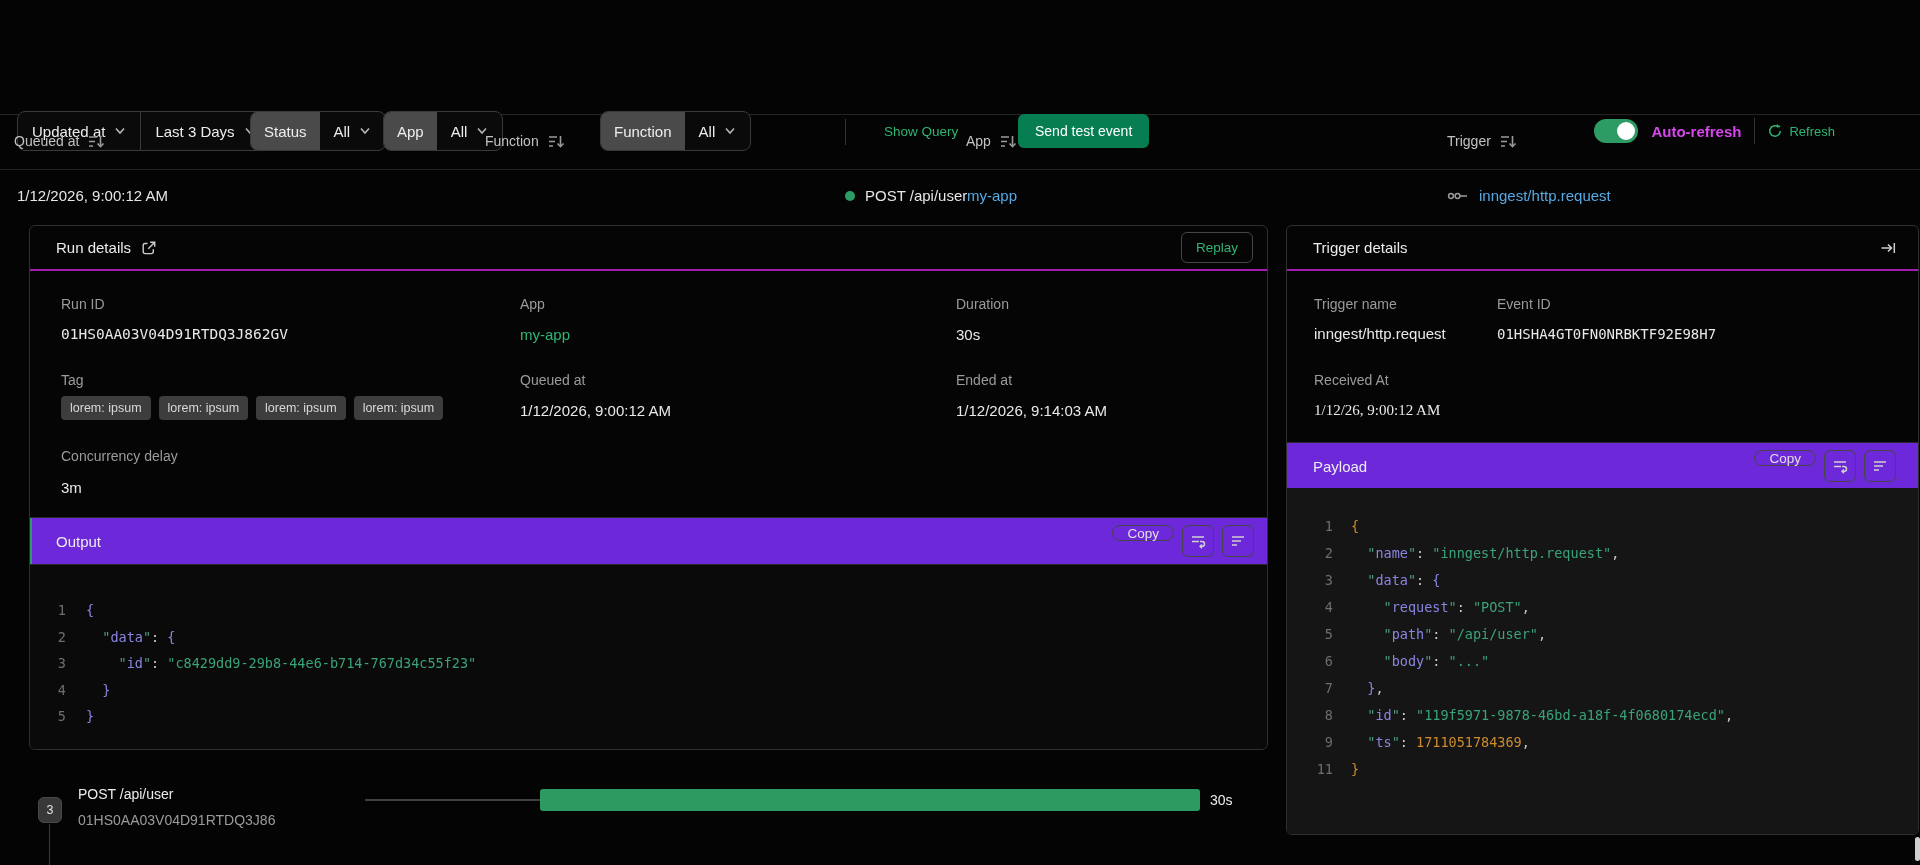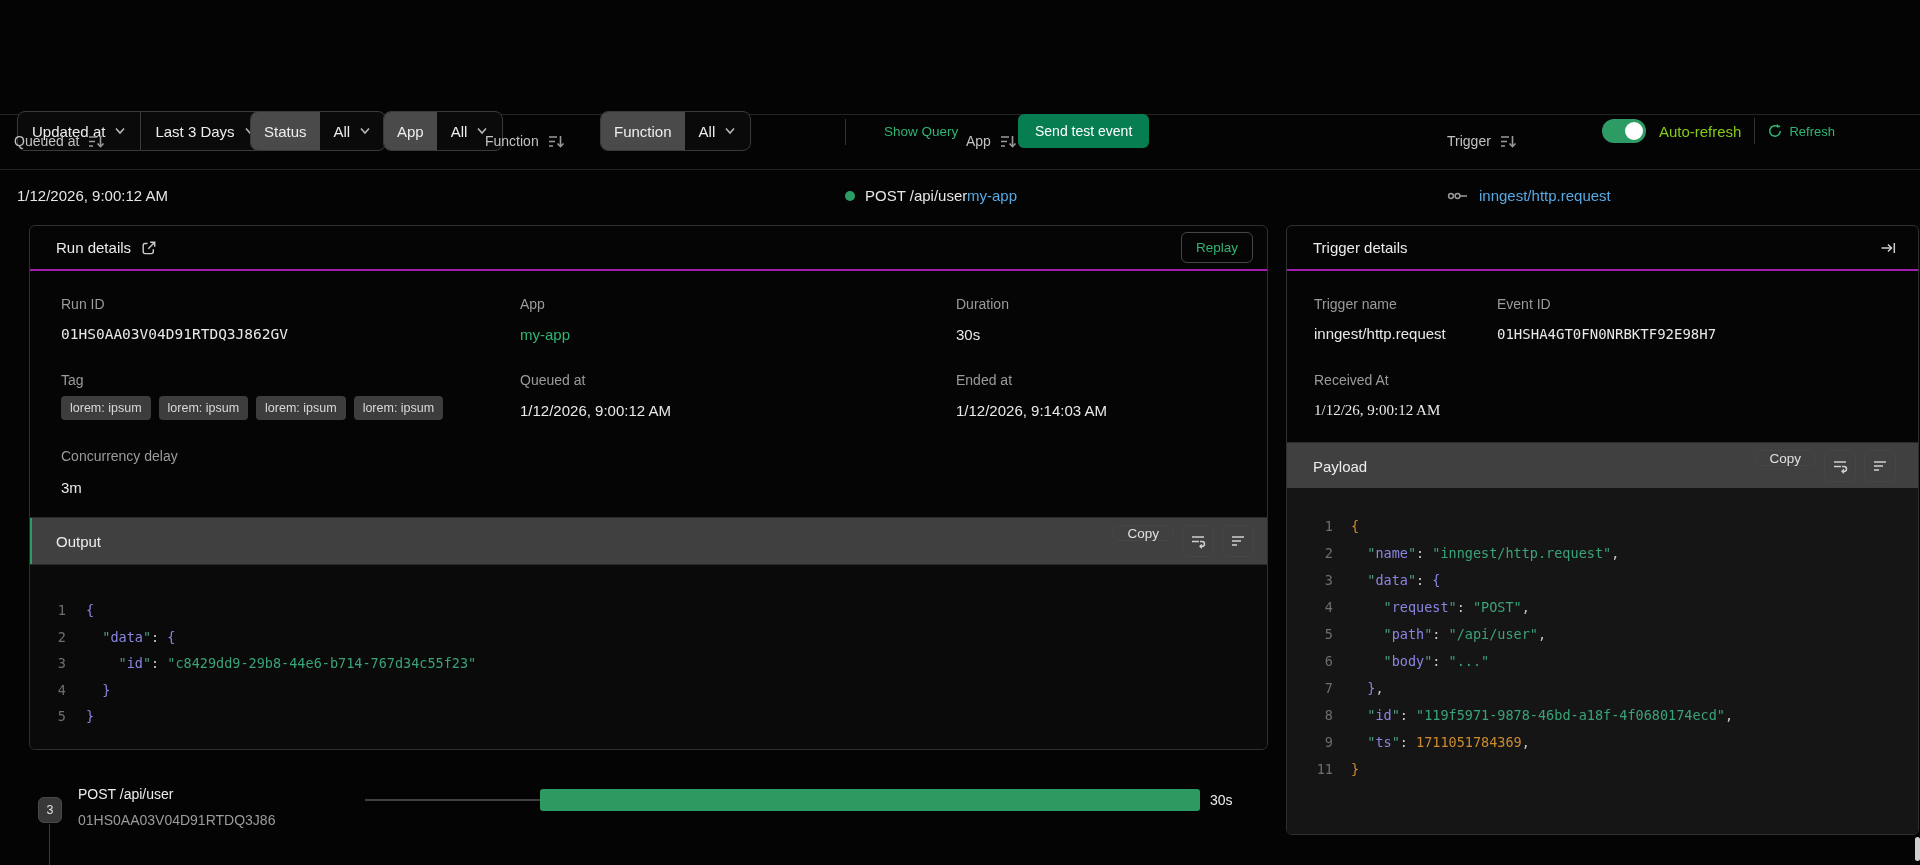--- a/index.html
+++ b/index.html
@@ -23,21 +23,21 @@
 
   .vdiv { position:absolute; top:72px; width:1px; height:26px; background:#333; }
 
   .link-green { position:absolute; color:#2fb573; font-size:13.5px; cursor:pointer; }
   .btn-send { position:absolute; left:1018px; top:67px; height:34px; padding:0 17px; display:flex; align-items:center;
               background:#077d52; color:#fff; font-size:14px; border-radius:6px; border:none; cursor:pointer; }
 
   .right-group { position:absolute; right:85px; top:64px; height:40px; display:flex; align-items:center; gap:13px; }
   .toggle { position:relative; width:44px; height:24px; border-radius:12px; background:#2d9c64; cursor:pointer; }
   .toggle .knob { position:absolute; right:3px; top:3px; width:18px; height:18px; border-radius:50%; background:#fff; }
-  .auto-refresh-label { font-size:15px; color:#84cc16; }
+  .auto-refresh-label { font-size:15px; color:#d946ef;font-weight:bold; }
   .rg-div { width:1px; height:26px; background:#333; }
   .refresh-btn { display:flex; align-items:center; gap:7px; color:#2fb573; font-size:13px; cursor:pointer; }
 
   
   .thead { position:absolute; left:0; top:115px; right:0; height:55px; border-bottom:1px solid #242424; }
   .col-header { position:absolute; top:18px; display:flex; align-items:center; gap:8px; font-size:14px; color:#c2c2c2; cursor:pointer; }
   .trow { position:absolute; left:0; top:170px; right:0; height:55px; cursor:pointer; }
   .cell { position:absolute; top:17px; display:flex; align-items:center; gap:10px; font-size:15px; }
   .dot { width:10px; height:10px; border-radius:50%; background:#2d9c64; }
   .blue { color:#55a9e4; }
@@ -52,21 +52,21 @@
                 border:1px solid #454545; border-radius:6px; background:transparent; color:#2fb573; font-size:13.5px; cursor:pointer; }
 
   .fld-label { position:absolute; font-size:14px; color:#9b9b9b; }
   .fld-value { position:absolute; font-size:15px; color:#e9e9e9; }
   .green-text { color:#2fb573; }
   .tag-list { position:absolute; display:flex; gap:8px; }
   .tag-chip { height:24px; display:flex; align-items:center; padding:0 9px; background:#3d3d3d; color:#d9d9d9;
               font-size:12.5px; border-radius:4px; }
 
   .code-head { position:absolute; left:0; right:0; height:48px; border-top:1px solid #2a2a2a; border-bottom:1px solid #2a2a2a;
-               display:flex; align-items:center; padding:0 13px 0 26px; background:#404040; }
+               display:flex; align-items:center; padding:0 13px 0 26px; background:#6d28d9; }
   .code-head .accent { position:absolute; left:0; top:0; bottom:0; width:2px; background:#2d9c64; }
   .code-head-title { font-size:15px; color:#ececec; }
   .code-btns { margin-left:auto; display:flex; gap:8px; }
   .btn-copy { height:16px; padding:0 14px; display:flex; align-items:center; border:1px solid #464646; border-radius:10px;
               background:transparent; color:#e0e0e0; font-size:13.5px; cursor:pointer; }
   .btn-icon { width:32px; height:32px; display:flex; align-items:center; justify-content:center;
               border:1px solid #464646; border-radius:6px; background:transparent; cursor:pointer; }
 
   .code-area { position:absolute; left:0; right:0; bottom:0; overflow:hidden; border-radius:0 0 6px 6px; }
   .code-line { display:flex; font-family:"DejaVu Sans Mono", monospace; font-size:13.5px; white-space:pre; }

